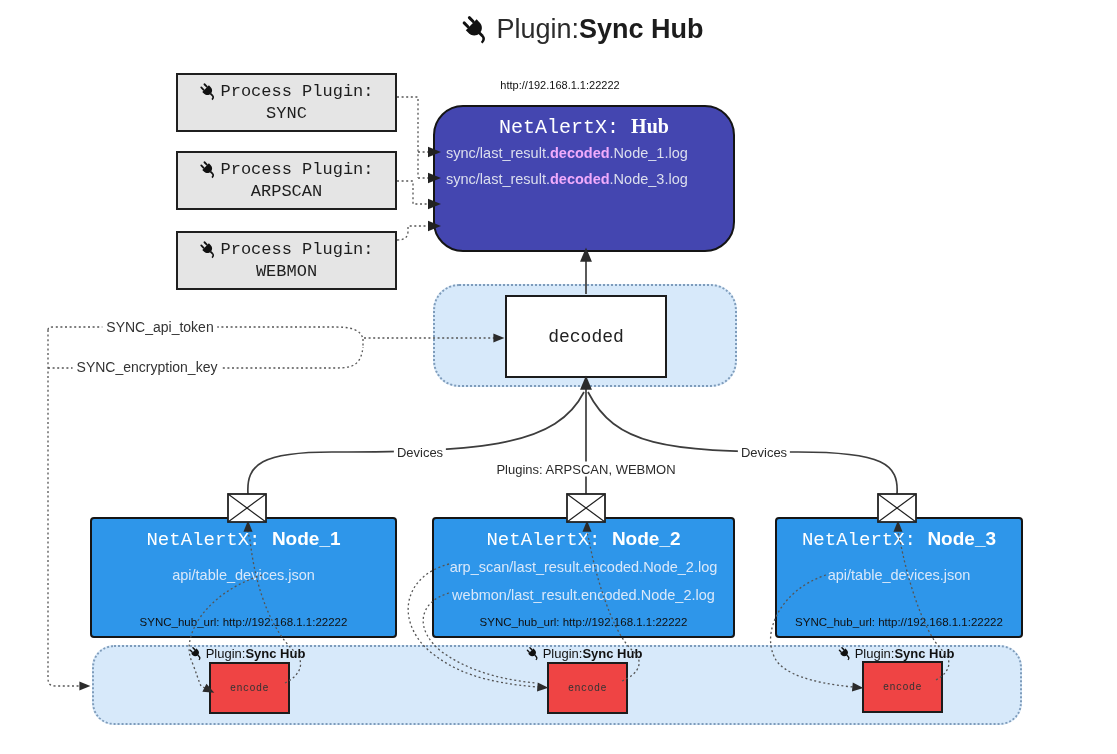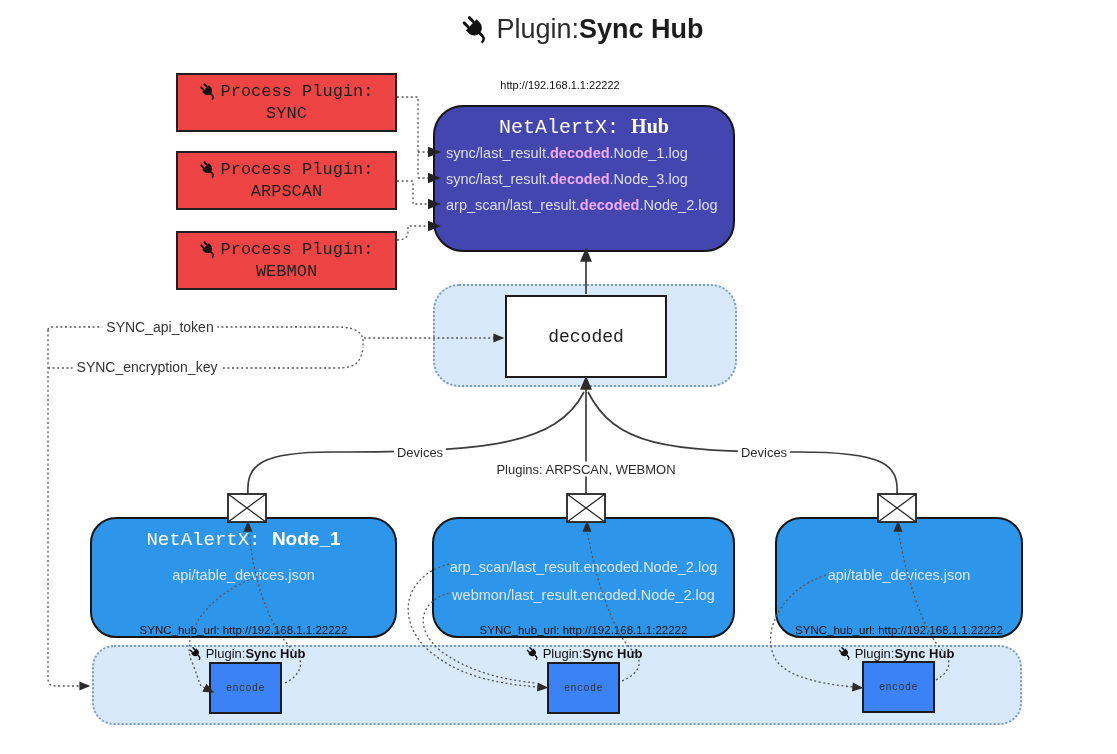--- a/index.html
+++ b/index.html
@@ -12,21 +12,21 @@
   .abs{position:absolute;}
   .mono{font-family:"Liberation Mono",monospace;text-align:center;}
 
   
   .title{top:14px;left:582px;transform:translateX(-50%);display:flex;align-items:center;
          font-size:27px;color:#2b2b2b;white-space:nowrap;z-index:3;}
   .title b{font-weight:700;color:#1c1c1c;}
   .title .plug{width:31px;height:31px;margin-right:5px;}
 
   
-  .pbox{left:176px;width:221px;height:59px;border:2px solid #1f1f1f;background:#ef4444;
+  .pbox{left:176px;width:221px;height:59px;border:2px solid #1f1f1f;background:#e5e5e5;
         display:flex;flex-direction:column;align-items:center;justify-content:center;
         font-family:"Liberation Mono",monospace;font-size:17px;color:#1d1d1d;z-index:2;line-height:1.25;}
   .pbox .l1{display:flex;align-items:center;white-space:nowrap;}
   .pbox .plug{width:19px;height:19px;margin-right:2px;}
 
   
   .hub-url{top:79px;left:560px;transform:translateX(-50%);font-size:11px;color:#111;z-index:3;white-space:nowrap;}
   .hub{left:433px;top:105px;width:302px;height:147px;background:var(--hub-fill);
        border:2px solid #151515;border-radius:30px;z-index:2;}
   .hub-title{position:absolute;top:8px;left:0;right:0;text-align:center;font-size:20px;color:#fff;white-space:nowrap;}
@@ -41,37 +41,37 @@
         display:flex;align-items:center;justify-content:center;font-family:"Liberation Mono",monospace;
         font-size:18px;color:#222;z-index:2;}
 
   
   .cfg{font-size:14px;color:#333;background:#fff;padding:0 4px;z-index:7;white-space:nowrap;transform:translate(-50%,-50%);}
 
   
   .elabel{font-size:13px;color:#2b2b2b;background:#fff;padding:0 3px;z-index:7;white-space:nowrap;transform:translate(-50%,-50%);}
 
   
-  .node{top:517px;height:121px;background:var(--node-fill);border:2px solid #151515;border-radius:26px;z-index:2;}
+  .node{top:517px;height:121px;background:var(--node-fill);border:2px solid #151515;border-radius:4px;z-index:2;}
   .node-title{position:absolute;top:9px;left:0;right:0;text-align:center;font-size:19px;color:#fff;white-space:nowrap;}
   .node-title b{font-weight:700;font-family:"Liberation Sans",sans-serif;}
   .node-line{position:absolute;left:0;right:0;text-align:center;font-size:14.5px;color:#d9e8fa;white-space:nowrap;}
-  .node-footer{position:absolute;top:97px;left:0;right:0;text-align:center;font-size:11.5px;color:#101010;white-space:nowrap;margin-top:8px;}
+  .node-footer{position:absolute;top:97px;left:0;right:0;text-align:center;font-size:11.5px;color:#101010;white-space:nowrap;}
 
   
   .env{top:493px;width:40px;height:30px;z-index:6;}
 
   
   .band{left:92px;top:645px;width:930px;height:80px;background:var(--band-fill);
         border:2px dotted var(--band-border);border-radius:22px;z-index:1;}
   .blabel{top:646px;transform:translateX(-50%);display:flex;align-items:center;font-size:13px;color:#111;
           z-index:3;white-space:nowrap;}
   .blabel b{font-weight:700;}
   .blabel .plug{width:15px;height:15px;margin-right:2px;}
-  .ebox{width:73px;height:52px;background:#3b82f6;border:2px solid #1c1c1c;display:flex;align-items:center;
+  .ebox{width:81px;height:52px;background:#ef4444;border:2px solid #1c1c1c;display:flex;align-items:center;
         justify-content:center;font-family:"Liberation Mono",monospace;font-size:10px;letter-spacing:0.5px;
         color:#333;z-index:2;}
 
   
   .overlay{position:absolute;left:0;top:0;z-index:5;pointer-events:none;}
   .solid{fill:none;stroke:var(--connector);stroke-width:1.7px;}
   .dash{fill:none;stroke:var(--dotted);stroke-width:1.3px;stroke-dasharray:2 2.6;}
   .tri{fill:#222;stroke:none;}
 </style>
 </head>
@@ -137,23 +137,20 @@
   <div class="abs hub">
     <div class="hub-title">
       <span class="mono">NetAlertX: </span><b>Hub</b>
     </div>
     <div class="hublog" style="top:38px">
       <span>sync/last_result.</span><b>decoded</b><span>.Node_1.log</span>
     </div>
     <div class="hublog" style="top:64px">
       <span>sync/last_result.</span><b>decoded</b><span>.Node_3.log</span>
     </div>
-    <div class="hublog" style="top:90px">
-      <span>arp_scan/last_result.</span><b>decoded</b><span>.Node_2.log</span>
-    </div>
   </div>
 
   <div class="abs dband"></div>
   <div class="abs dbox">
     <span>decoded</span>
   </div>
 
   <div class="abs cfg" style="left:160px;top:327px">SYNC_api_token</div>
   <div class="abs cfg" style="left:147px;top:367px">SYNC_encryption_key</div>
 
@@ -162,25 +159,31 @@
   <div class="abs elabel" style="left:764px;top:452px">Devices</div>
 
   <div class="abs node" style="left:90px;width:307px">
     <div class="node-title">
       <span class="mono">NetAlertX: </span><b>Node_1</b>
     </div>
     <div class="node-line" style="top:48px">api/table_devices.json</div>
     <div class="node-footer">SYNC_hub_url: http://192.168.1.1:22222</div>
   </div>
   <div class="abs node" style="left:432px;width:303px">
+    <div class="node-title">
+      <span class="mono">NetAlertX: </span><b>Node_2</b>
+    </div>
     <div class="node-line" style="top:40px">arp_scan/last_result.encoded.Node_2.log</div>
     <div class="node-line" style="top:68px">webmon/last_result.encoded.Node_2.log</div>
     <div class="node-footer">SYNC_hub_url: http://192.168.1.1:22222</div>
   </div>
   <div class="abs node" style="left:775px;width:248px">
+    <div class="node-title">
+      <span class="mono">NetAlertX: </span><b>Node_3</b>
+    </div>
     <div class="node-line" style="top:48px">api/table_devices.json</div>
     <div class="node-footer">SYNC_hub_url: http://192.168.1.1:22222</div>
   </div>
 
   <svg class="abs env" style="left:227px">
       <use href="#envicon"></use>
     </svg>
   <svg class="abs env" style="left:566px">
       <use href="#envicon"></use>
     </svg>

